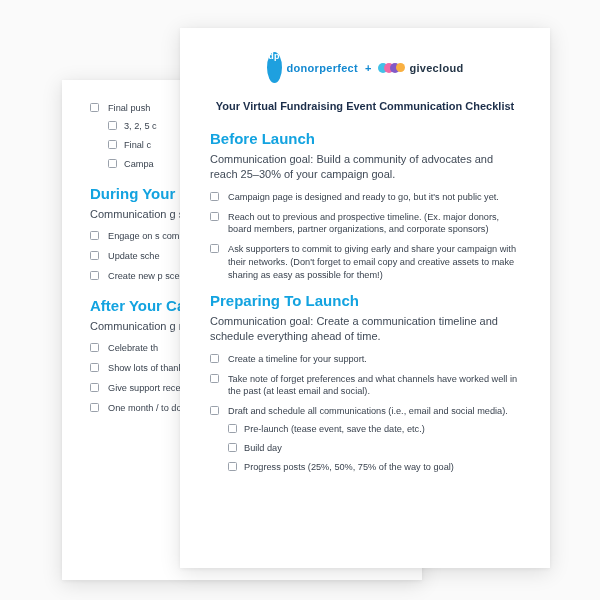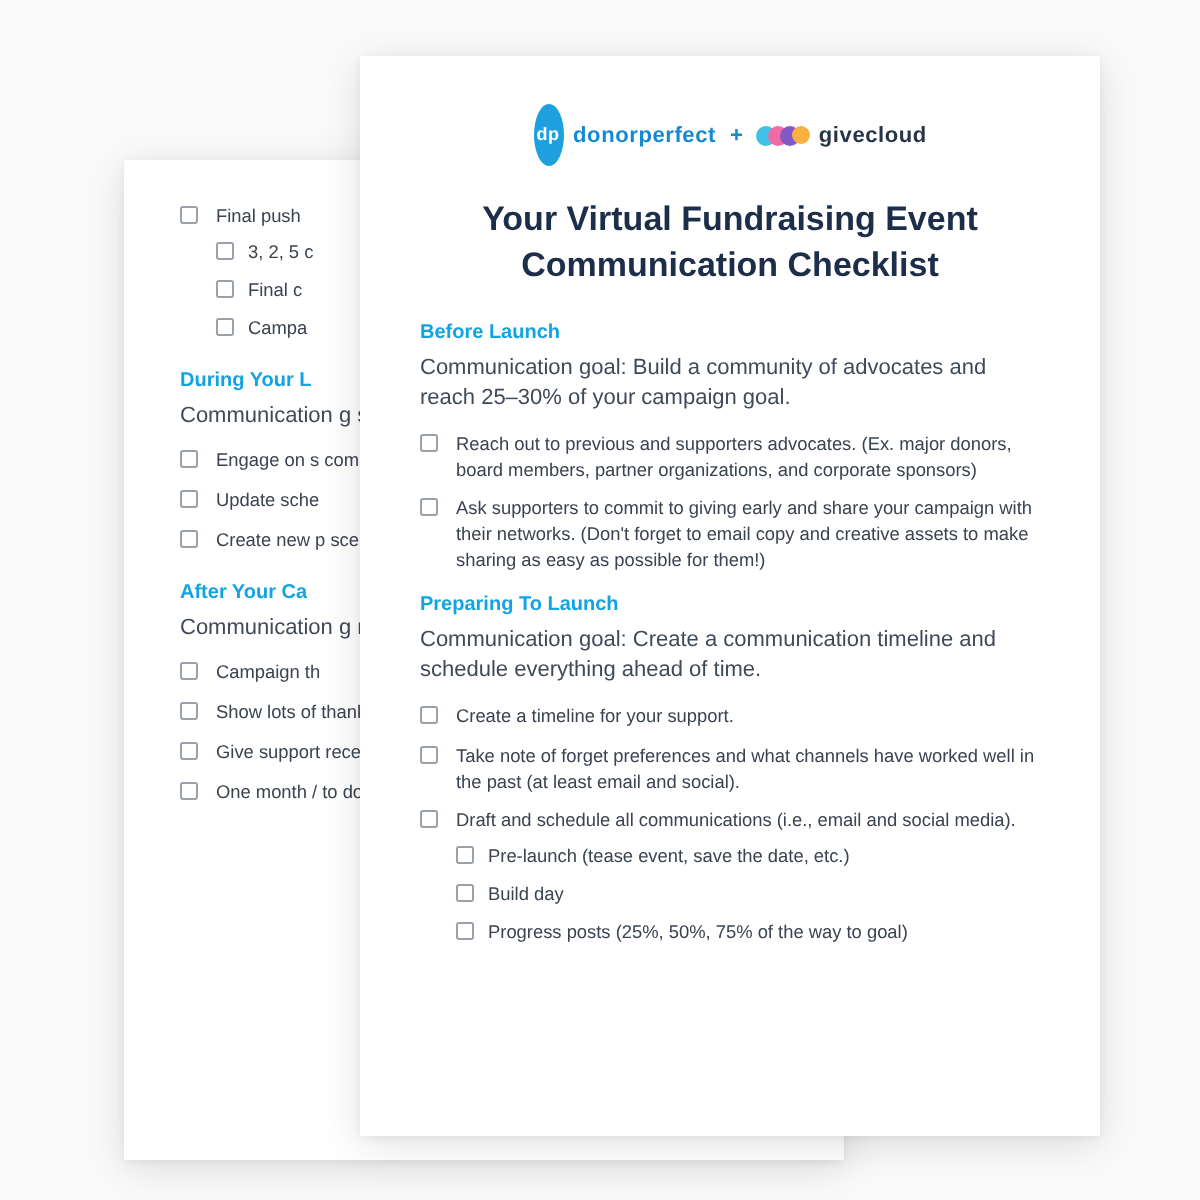--- a/index.html
+++ b/index.html
@@ -35,42 +35,42 @@
   }
   .brand {
     display: inline-flex; align-items: center; gap: 5px;
     font-weight: 700; font-size: 11px; letter-spacing: .3px;
   }
   .brand-dp { color: #1389d1; }
   .brand-gc { color: #243547; }
   .plus { color: #1389d1; font-weight: 700; font-size: 11px; }
   .mark-dp {
     width: 15px; height: 31px; border-radius: 50%;
-    background: #1ea0df; display: inline-flex; align-items:center; justify-content:center;
+    background: #1ea0df; display: inline-flex; align-items:flex-start; justify-content:center;
   }
   .mark-dp span { color:#fff; font-size:9px; font-weight:700; line-height:1; }
   .mark-gc { width:26px; height:14px; position:relative; display:inline-block; }
   .mark-gc .c  { position:absolute; width:10px; height:10px; border-radius:50%; top:2px; }
   .mark-gc .c1 { left:0;  background:#42c1e8; }
   .mark-gc .c2 { left:6px; background:#f06aa5; }
   .mark-gc .c3 { left:12px;background:#8359c7; }
   .mark-gc .c4 { left:18px;background:#f9b041; width:9px; height:9px; top:2.5px;}
 
   h1.title {
     text-align: center;
     color: #1c2e4a;
-    font-size: 17px;
+    font-size: 11px;
     font-weight: 700;
     line-height: 1.35;
     margin: 2px 0 16px;
   }
 
   .section-head {
     color: #13a3e0;
-    font-size: 10px;
+    font-size: 15px;
     font-weight: 600;
     margin: 10px 0 5px;
   }
   .blurb {
     color: #404a57;
     font-size: 11px;
     line-height: 1.4;
     margin: 0 0 8px;
   }
 
@@ -123,21 +123,21 @@
       <p class="blurb">Communication g supporters to buil</p>
       <ul class="check">
         <li><span>Engage on s comments a</span></li>
         <li><span>Update sche</span></li>
         <li><span>Create new p scenes phot donations ar stretch goal,</span></li>
       </ul>
 
       <div class="section-head">After Your Ca</div>
       <p class="blurb">Communication g next steps.</p>
       <ul class="check">
-        <li><span>Campaign th</span></li>
+        <li><span>Celebrate th</span></li>
         <li><span>Show lots of thank-you le</span></li>
         <li><span>Give support receive upda</span></li>
         <li><span>One month / to donors de</span></li>
       </ul>
 
     </div>
   </div>
 
   <div class="page page-front">
 
@@ -158,21 +158,22 @@
         </span>
         <span>givecloud</span>
       </span>
     </div>
 
     <h1 class="title">Your Virtual Fundraising Event Communication Checklist</h1>
 
     <div class="section-head">Before Launch</div>
     <p class="blurb">Communication goal: Build a community of advocates and reach 25–30% of your campaign goal.</p>
     <ul class="check">
-      <li><span>Reach out to previous and supporters advocates. (Ex. major donors, board members, partner organizations, and corporate sponsors)</span></li>
+      <li><span>Campaign page is designed and ready to go, but it's not public yet.</span></li>
+      <li><span>Reach out to previous and prospective timeline. (Ex. major donors, board members, partner organizations, and corporate sponsors)</span></li>
       <li><span>Ask supporters to commit to giving early and share your campaign with their networks.  (Don't forget to email copy and creative assets to make sharing as easy as possible for them!)</span></li>
     </ul>
 
     <div class="section-head">Preparing To Launch</div>
     <p class="blurb">Communication goal: Create a communication timeline and schedule everything ahead of time.</p>
     <ul class="check">
       <li><span>Create a timeline for your support.</span></li>
       <li><span>Take note of forget preferences and what channels have worked well in the past (at least email and social).</span></li>
       <li>
         <span>Draft and schedule all communications (i.e., email and social media).</span>

